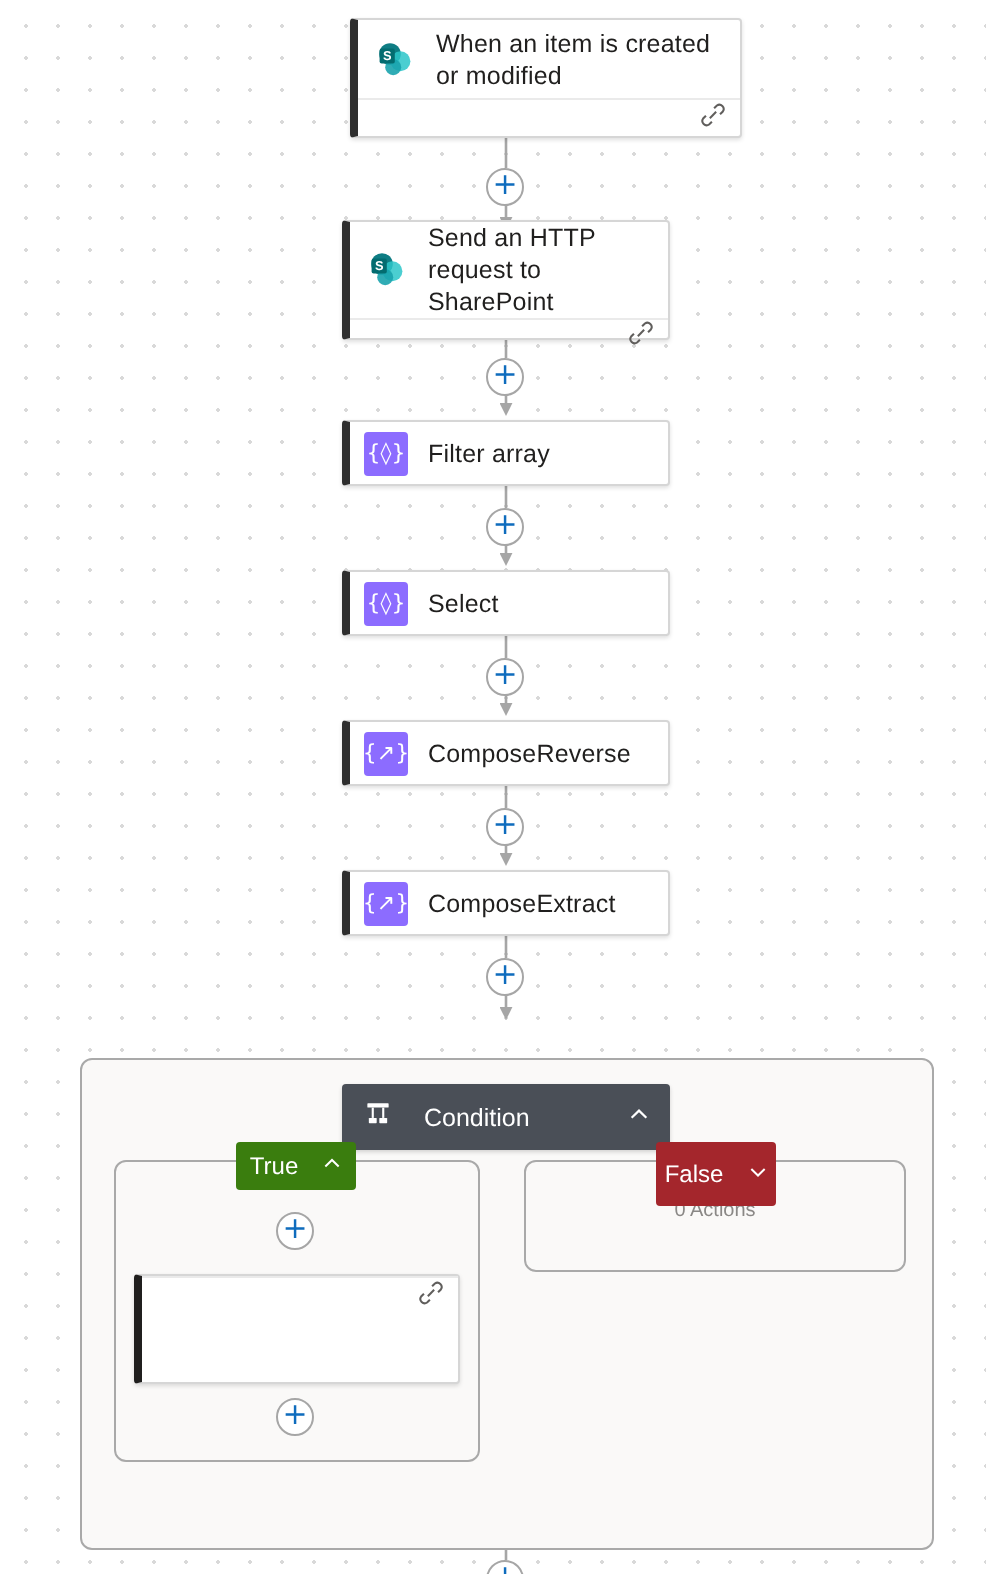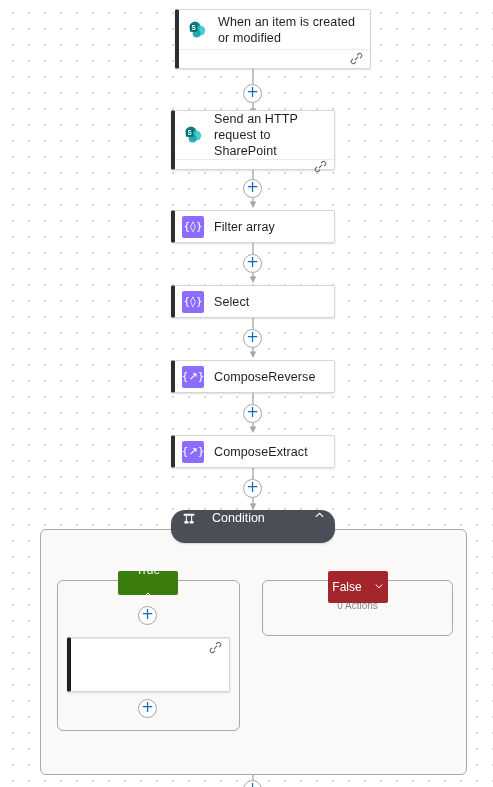--- a/index.html
+++ b/index.html
@@ -71,25 +71,27 @@
   .glyph {
     color: #ffffff; font-size: 11px; line-height: 1;
     font-family: "DejaVu Sans", sans-serif;
   }
   .link-ico { color: #605e5c; font-size: 11px; line-height: 1; }
 
   
   .cond-head {
     position: absolute;
     background: #4a4f57;
-    border-radius: 14px;
-    display: flex;
+    border-radius: 2px;
+    display: flex;
+    align-items: center;
     padding: 0 10px 0 9px;
     gap: 10px;
     box-shadow: 0 1px 2px rgba(0,0,0,0.16);
+    margin-top: 32px;
   }
   .cond-title { color:#ffffff; font-size:12.5px; line-height:16px; flex:1 1 auto; }
   .chev { color:#ffffff; font-size:11px; line-height:1; }
 
   
   .badge {
     position: absolute;
     border-radius: 2px;
     display: flex;
     align-items: center;
@@ -271,21 +273,21 @@
       </svg>
     </span>
     <span class="cond-title">Condition</span>
     <span class="chev">
       <svg viewBox="0 0 12 12" width="11" height="11" xmlns="http://www.w3.org/2000/svg" fill="none" stroke="#ffffff" stroke-width="1.2">
         <path d="M2 7.5 L6 3.6 L10 7.5"></path>
       </svg>
     </span>
   </div>
 
-  <div class="badge t" style="left:118px; top:571px; width:60px; height:24px;flex-direction:column;">
+  <div class="badge t" style="left:118px; top:571px; width:60px; height:24px;">
     <span>True</span>
     <span>
       <svg viewBox="0 0 12 12" width="10" height="10" xmlns="http://www.w3.org/2000/svg" fill="none" stroke="#ffffff" stroke-width="1.2">
         <path d="M2 7.5 L6 3.6 L10 7.5"></path>
       </svg>
     </span>
   </div>
 
   <div class="badge f" style="left:328px; top:571px; width:60px; height:32px;">
     <span>False</span>

